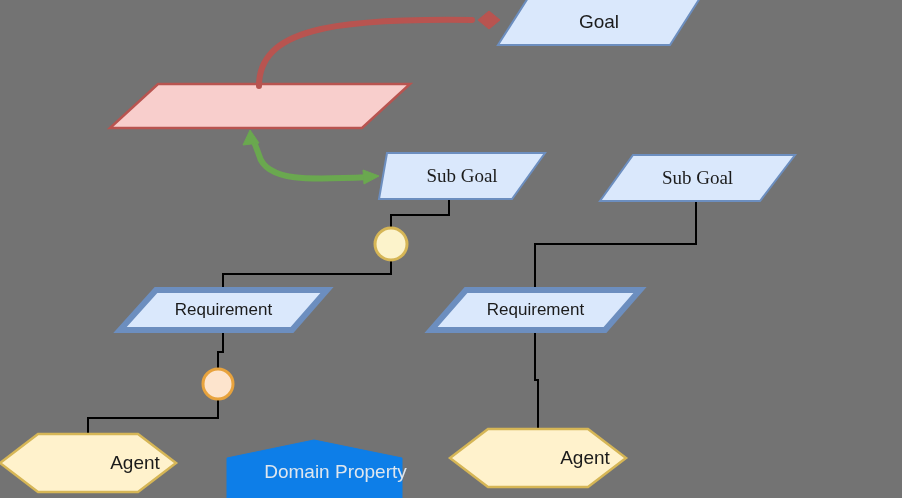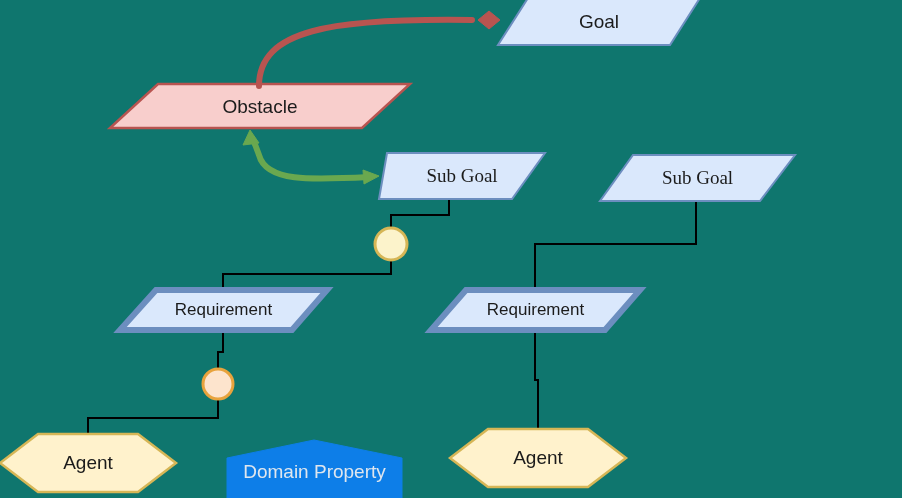--- a/index.html
+++ b/index.html
@@ -5,21 +5,21 @@
 <style>
   html, body {
     margin: 0;
     padding: 0;
     background: #000000;
   }
   #canvas {
     position: relative;
     width: 902px;
     height: 498px;
-    background: #0f766e;
+    background: #737373;
     overflow: hidden;
     font-family: "Liberation Sans", sans-serif;
   }
   #diagram-svg {
     position: absolute;
     left: 0;
     top: 0;
     width: 902px;
     height: 498px;
     display: block;
@@ -30,22 +30,22 @@
     align-items: center;
     justify-content: center;
     text-align: center;
     pointer-events: none;
     white-space: nowrap;
   }
   .lbl-goal       { font-size: 19px; color: #1b1b1b; }
   .lbl-obstacle   { font-size: 19px; color: #1b1b1b; }
   .lbl-subgoal    { font-size: 19px; color: #1b1b1b; font-family: Liberation Serif, serif; }
   .lbl-requirement{ font-size: 17px; color: #1b1b1b; }
-  .lbl-agent      { font-size: 19px; color: #1b1b1b; }
-  .lbl-domprop    { font-size: 19px; color: #dfe6ee; }
+  .lbl-agent      { font-size: 19px; color: #1b1b1b; padding-left: 47px; }
+  .lbl-domprop    { font-size: 19px; color: #dfe6ee; margin-left: 21px; }
 </style>
 </head>
 <body>
 
 <div id="canvas">
 
   <svg id="diagram-svg" viewBox="0 0 902 498" xmlns="http://www.w3.org/2000/svg">
 
     <g>
       <path d="M 449 199 L 449 215 L 391 215 L 391 228" fill="none" stroke="#000000" stroke-width="2"></path>
@@ -91,21 +91,20 @@
       <path d="M 369 177 C 310 180 266 182 259 155 C 256 146 254 142 252 138" fill="none" stroke="#6aa84f" stroke-width="6" stroke-linecap="round"></path>
 
       <polygon points="250,130 243,145 259,143" fill="#6aa84f" stroke="#6aa84f" stroke-width="1"></polygon>
 
       <polygon points="379,176 363,170 364,184" fill="#6aa84f" stroke="#6aa84f" stroke-width="1"></polygon>
     </g>
   </svg>
 
   <div class="node-label lbl-goal" style="left:498px; top:-2px; width:202px; height:47px;">Goal</div>
 
-  <div class="node-label lbl-obstacle" style="left:110px; top:84px; width:300px; height:45px;">Obstacle</div>
 
   <div class="node-label lbl-subgoal" style="left:379px; top:153px; width:166px; height:46px;">Sub Goal</div>
 
   <div class="node-label lbl-subgoal" style="left:600px; top:155px; width:195px; height:46px;">Sub Goal</div>
 
   <div class="node-label lbl-requirement" style="left:120px; top:290px; width:207px; height:40px;">Requirement</div>
 
   <div class="node-label lbl-requirement" style="left:431px; top:290px; width:209px; height:40px;">Requirement</div>
 
   <div class="node-label lbl-agent" style="left:0px; top:434px; width:176px; height:58px;">Agent</div>

